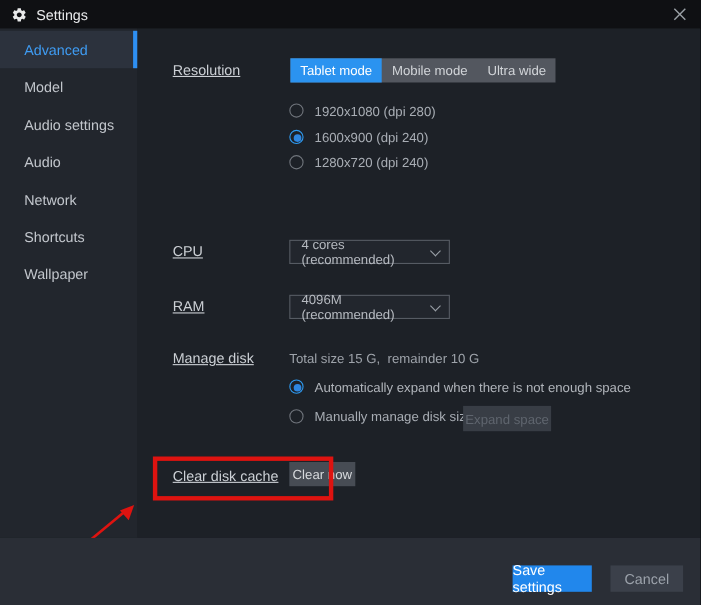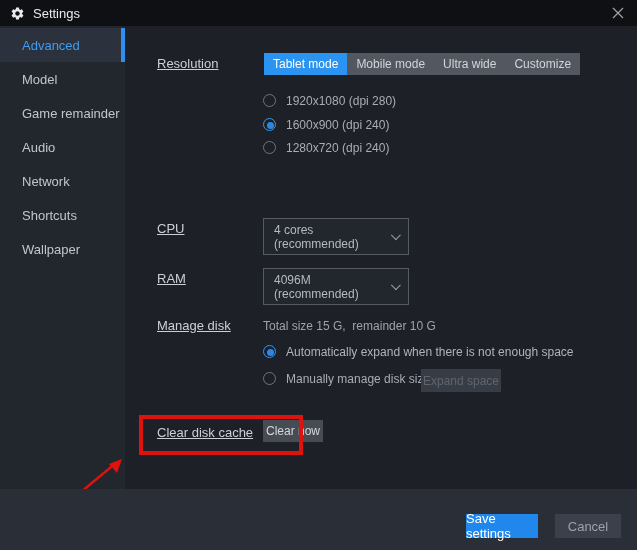--- a/index.html
+++ b/index.html
@@ -48,21 +48,21 @@
     border:1.5px solid #70757c; margin-right:10px; flex:0 0 auto; position:relative;
   }
   .radio.on { border-color:#2e9bf2; }
   .radio.on::after {
     content:""; position:absolute; left:2.5px; top:2.5px; width:7px; height:7px;
     border-radius:50%; background:#2e86e0;
   }
   .radio-text { font-size:12px; color:#a8adb4; white-space:nowrap; }
   
   .dropdown {
-    position:absolute; left:138px; width:146px; height:37px;
+    position:absolute; left:138px; width:146px; height:22px;
     border:1px solid #565b63; background:#22262d; display:flex; align-items:center;
     padding:0 10px; font-size:12px; color:#b6bac0; cursor:pointer;
   }
   .dropdown .chev {
     margin-left:auto; width:7px; height:7px; border-right:1.5px solid #9aa0a7;
     border-bottom:1.5px solid #9aa0a7; transform:rotate(45deg) translateY(-2px);
   }
   .disk-summary { position:absolute; left:138px; font-size:12px; color:#9ea3aa; white-space:pre; }
   
   .btn { display:flex; align-items:center; justify-content:center; cursor:pointer; font-size:12px; }
@@ -111,21 +111,21 @@
 
   <div class="sidebar">
     <div class="side-item selected">
       <span>Advanced</span>
       <span class="accent"></span>
     </div>
     <div class="side-item">
       <span>Model</span>
     </div>
     <div class="side-item">
-      <span>Game remainder</span>
+      <span>Audio settings</span>
     </div>
     <div class="side-item">
       <span>Audio</span>
     </div>
     <div class="side-item">
       <span>Network</span>
     </div>
     <div class="side-item">
       <span>Shortcuts</span>
     </div>
@@ -134,21 +134,20 @@
     </div>
   </div>
 
   <div class="content">
 
     <span class="row-label" style="top:30px;">Resolution</span>
     <div class="tabstrip">
       <span class="tab selected">Tablet mode</span>
       <span class="tab">Mobile mode</span>
       <span class="tab">Ultra wide</span>
-      <span class="tab">Customize</span>
     </div>
 
     <div class="radio-row" style="left:138px; top:68px;">
       <span class="radio"></span>
       <span class="radio-text">1920x1080  (dpi 280)</span>
     </div>
     <div class="radio-row" style="left:138px; top:92px;">
       <span class="radio on"></span>
       <span class="radio-text">1600x900  (dpi 240)</span>
     </div>

